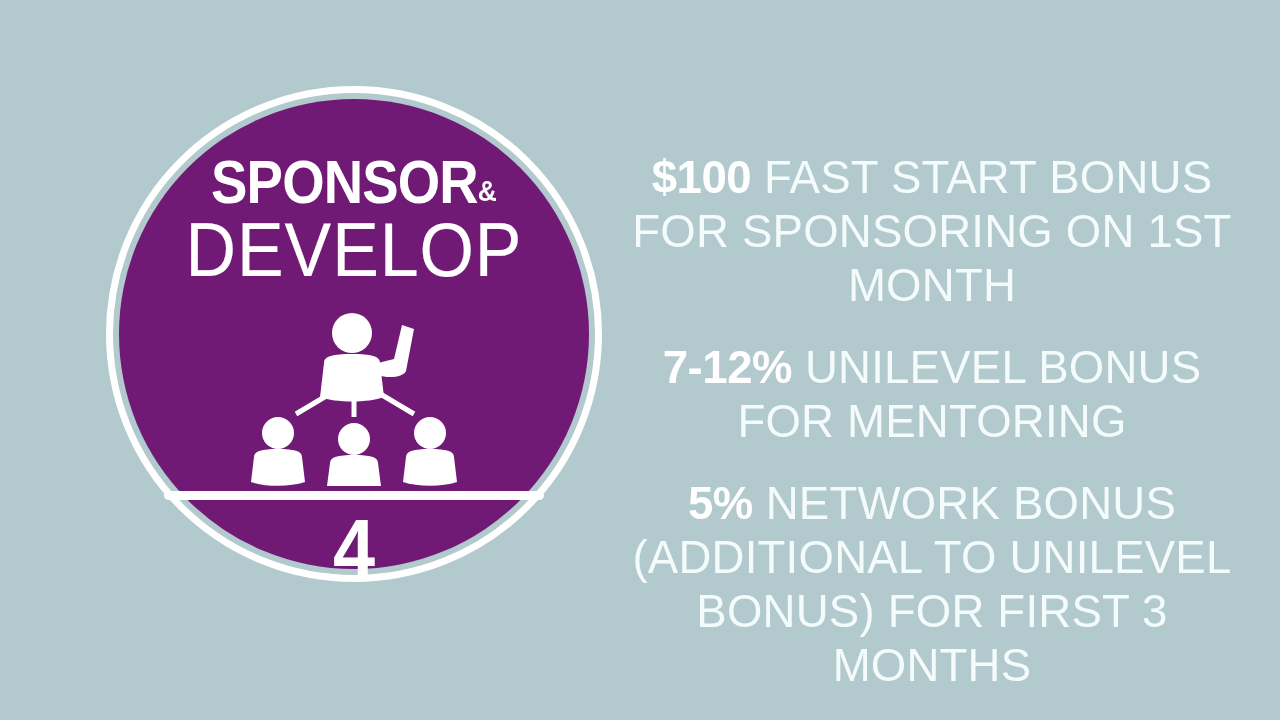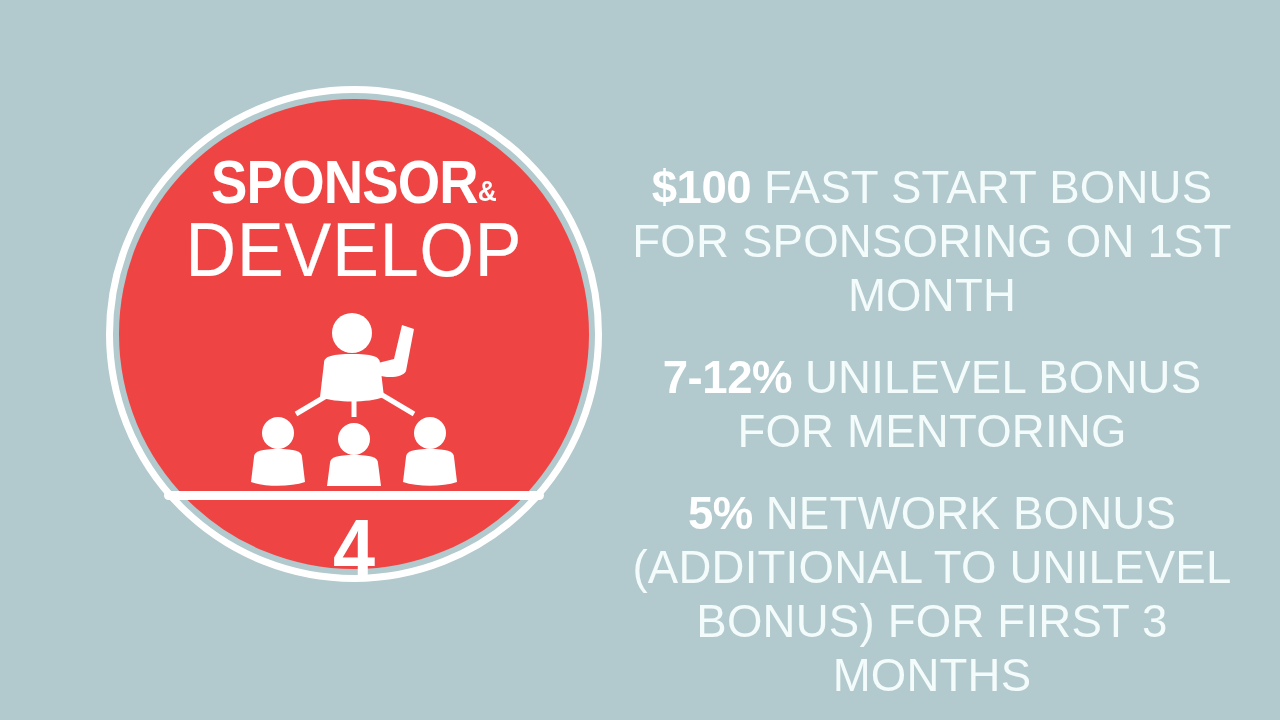--- a/index.html
+++ b/index.html
@@ -39,21 +39,21 @@
     border: 7px solid #ffffff;
     box-sizing: border-box;
   }
   .badge-disc {
     position: absolute;
     left: 13px;
     top: 13px;
     width: 470px;
     height: 470px;
     border-radius: 50%;
-    background: #ef4444;
+    background: #701a75;
   }
 
   .badge-inner {
     position: absolute;
     inset: 0;
   }
 
   .badge-title-top {
     position: absolute;
     left: 0;
@@ -124,21 +124,21 @@
     font-weight: 700;
     font-size: 84px;
     line-height: 84px;
     transform: scaleX(0.9);
   }
 
   
   .bullets {
     position: absolute;
     left: 614px;
-    top: 160px;
+    top: 150px;
     width: 636px;
     text-align: center;
   }
   .bullet {
     color: #f4fbfb;
     font-family: "Liberation Sans", sans-serif;
     font-weight: 300;
     font-size: 47px;
     line-height: 54px;
     letter-spacing: 0.2px;

